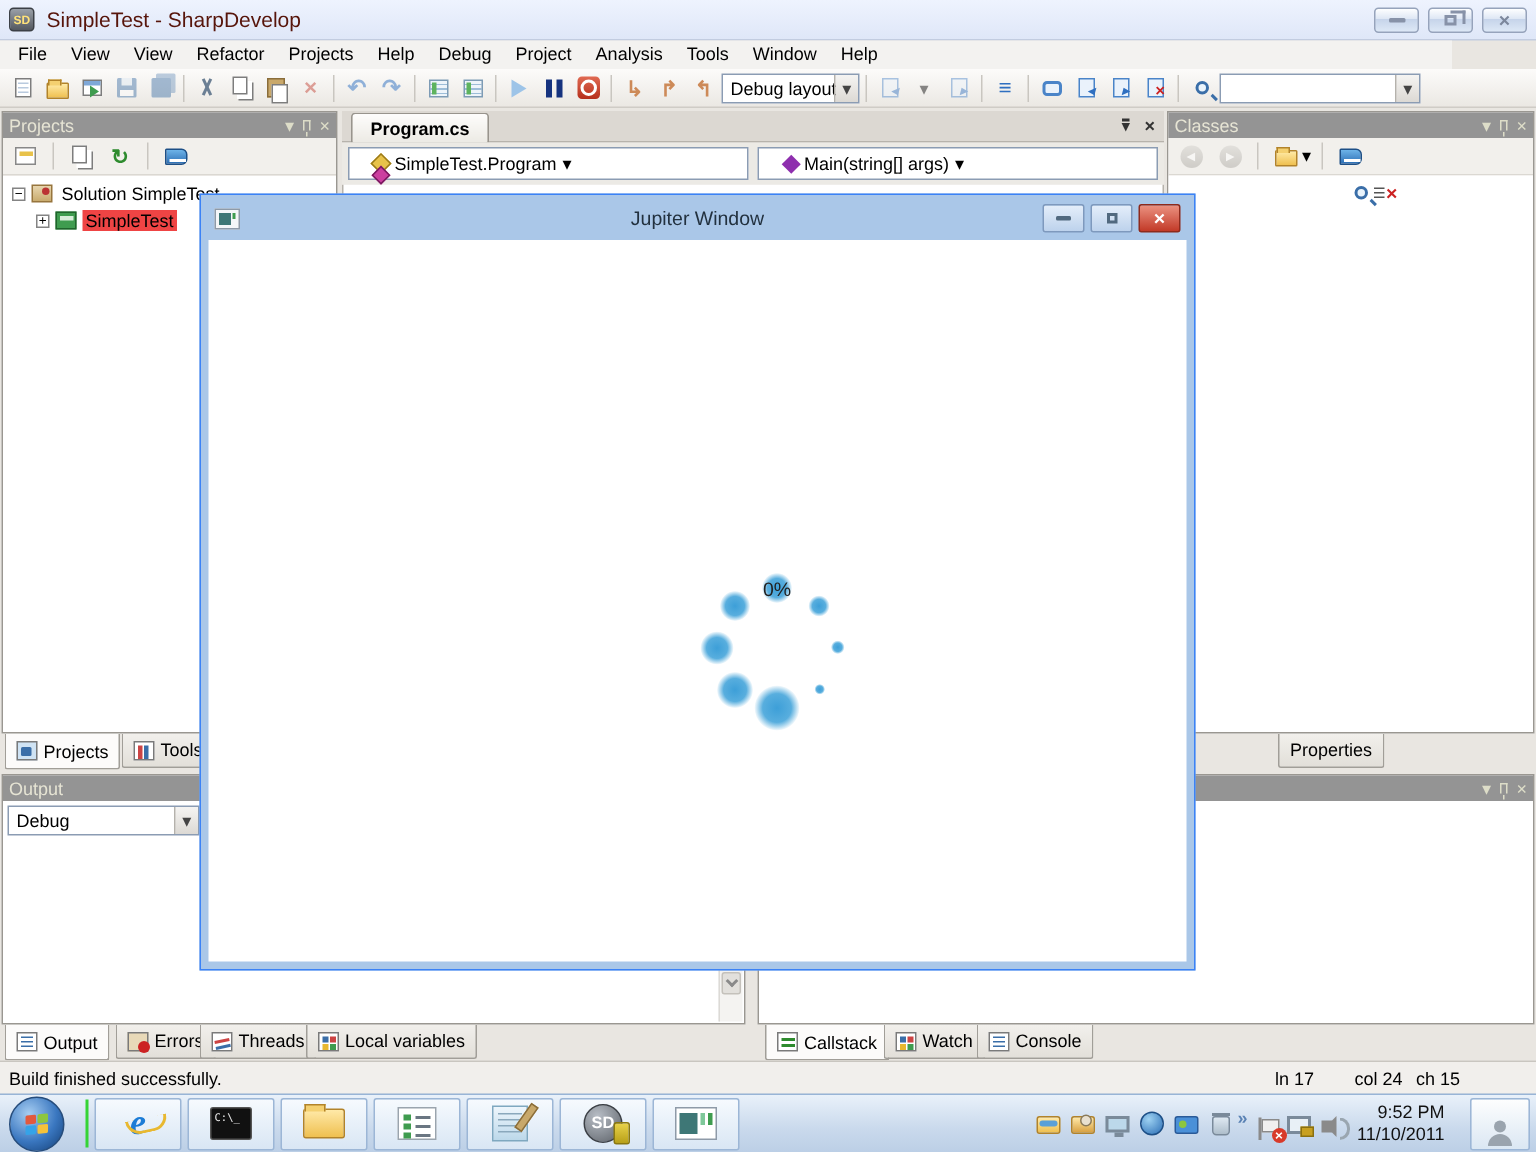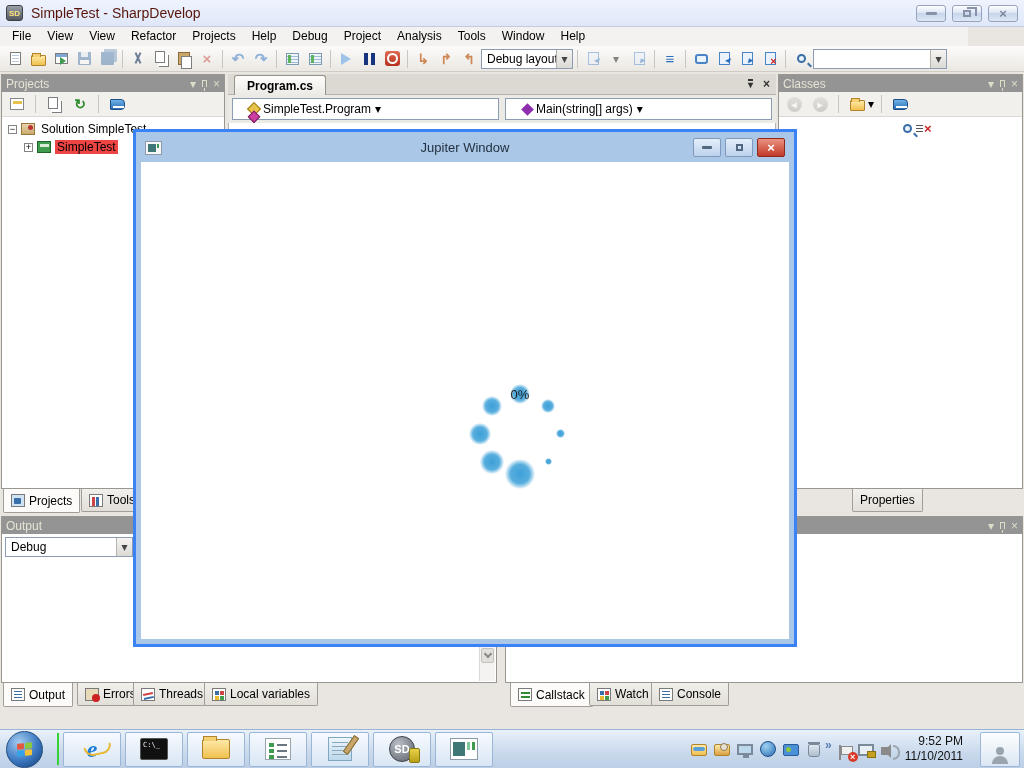--- a/index.html
+++ b/index.html
@@ -125,21 +125,21 @@
   
   #outpanel{left:1px;top:516px;width:496px;height:167px;z-index:2;}
   #rightbpanel{left:505px;top:516px;width:518px;height:167px;z-index:2;}
   .outcombo{width:128px;height:20px;margin:3px 0 0 3px;}
   #outscroll{position:absolute;right:1px;top:45px;width:16px;bottom:1px;background:#f4f3f1;border-left:1px solid #dcdad6;}
   #outscroll .thumb{position:absolute;left:1px;top:86px;width:13px;height:15px;background:#e2e0dc;border:1px solid #c4c1bb;border-radius:2px;}
   #outscroll .sbtn{position:absolute;left:1px;bottom:18px;width:13px;height:15px;display:flex;align-items:center;justify-content:center;}
   .chev{width:6px;height:6px;border-right:2px solid #8a8a8a;border-bottom:2px solid #8a8a8a;transform:rotate(45deg);margin-top:-3px;}
 
   
-  #dialog{left:133px;top:129px;width:664px;height:518px;background:#aac7e8;border:3px solid #3b82f6;z-index:30;}
+  #dialog{left:133px;top:129px;width:664px;height:518px;background:#aac7e8;border:1px solid #3b82f6;z-index:30;}
   #dlgtitle{position:absolute;left:1px;top:1px;right:1px;height:29px;display:flex;align-items:center;padding:0 8px;}
   #dlgicon{width:17px;height:14px;background:#f4f6f8;border:1px solid #8e9aa8;position:relative;}
   #dlgicon::before{content:"";position:absolute;left:2px;top:2px;width:8px;height:8px;background:#3e7776;}
   #dlgicon::after{content:"";position:absolute;right:2px;top:2px;width:2px;height:4px;background:#3f9c4f;}
   #dlgtitletext{position:absolute;left:0;right:0;text-align:center;font-size:13px;color:#22313f;}
   #dlgbtns{margin-left:auto;display:flex;gap:4px;z-index:2;}
   .dbtn{width:28px;height:19px;border:1px solid #7e99bd;border-radius:2px;background:linear-gradient(#e4eefa,#bdd2ec);display:flex;align-items:center;justify-content:center;color:#51697f;}
   .dbtn.close{background:linear-gradient(#eb9180,#c23a28);border-color:#8e2a1c;color:#fff;font-weight:bold;font-size:13px;}
   .dbar{width:10px;height:3px;background:#51697f;border-radius:1px;}
   .dsq{width:7px;height:7px;border:2px solid #51697f;}
@@ -551,20 +551,26 @@
         <span class="dot" style="left:404px;top:296px;width:7px;height:7px;background:radial-gradient(circle,#3d9fd8 0%,#58aede 45%,rgba(120,190,230,0) 72%);"></span>
         <span class="dot" style="left:364px;top:297px;width:30px;height:30px;background:radial-gradient(circle,#3d9fd8 0%,#58aede 45%,rgba(120,190,230,0) 72%);"></span>
         <span class="dot" style="left:339px;top:288px;width:24px;height:24px;background:radial-gradient(circle,#3d9fd8 0%,#58aede 45%,rgba(120,190,230,0) 72%);"></span>
         <span class="dot" style="left:328px;top:261px;width:22px;height:22px;background:radial-gradient(circle,#3d9fd8 0%,#58aede 45%,rgba(120,190,230,0) 72%);"></span>
         <span class="dot" style="left:341px;top:234px;width:20px;height:20px;background:radial-gradient(circle,#3d9fd8 0%,#58aede 45%,rgba(120,190,230,0) 72%);"></span>
         <span id="spinlabel" style="left:357px;top:225px;">0%</span>
       </div>
     </div>
   </div>
 
+  <div id="statusbar" class="abs">
+    <span>Build finished successfully.</span>
+    <span class="stat-r" style="left:850px;">ln 17</span>
+    <span class="stat-r" style="left:903px;">col 24</span>
+    <span class="stat-r" style="left:944px;">ch 15</span>
+  </div>
 
   <div id="taskbar" class="abs">
     <div id="orb">
       <span class="flag">
           <i></i>
           <i></i>
           <i></i>
           <i></i>
         </span>
     </div>

